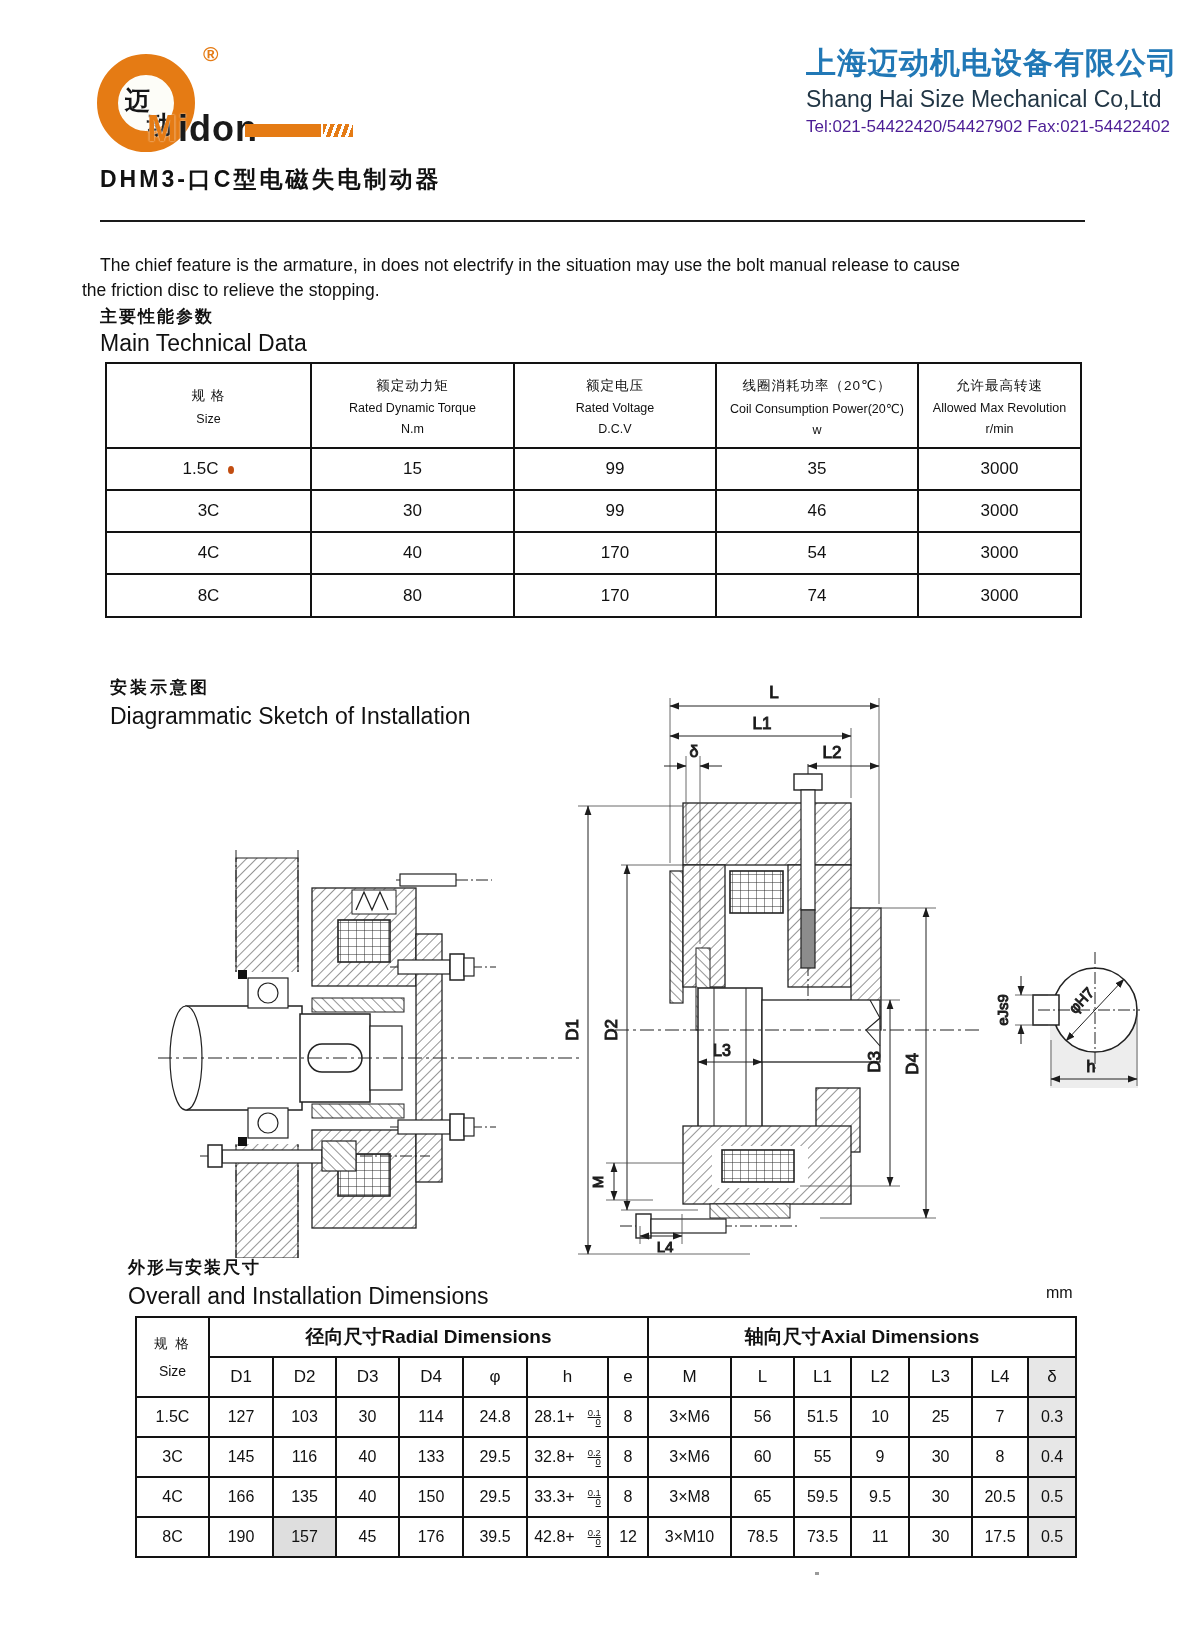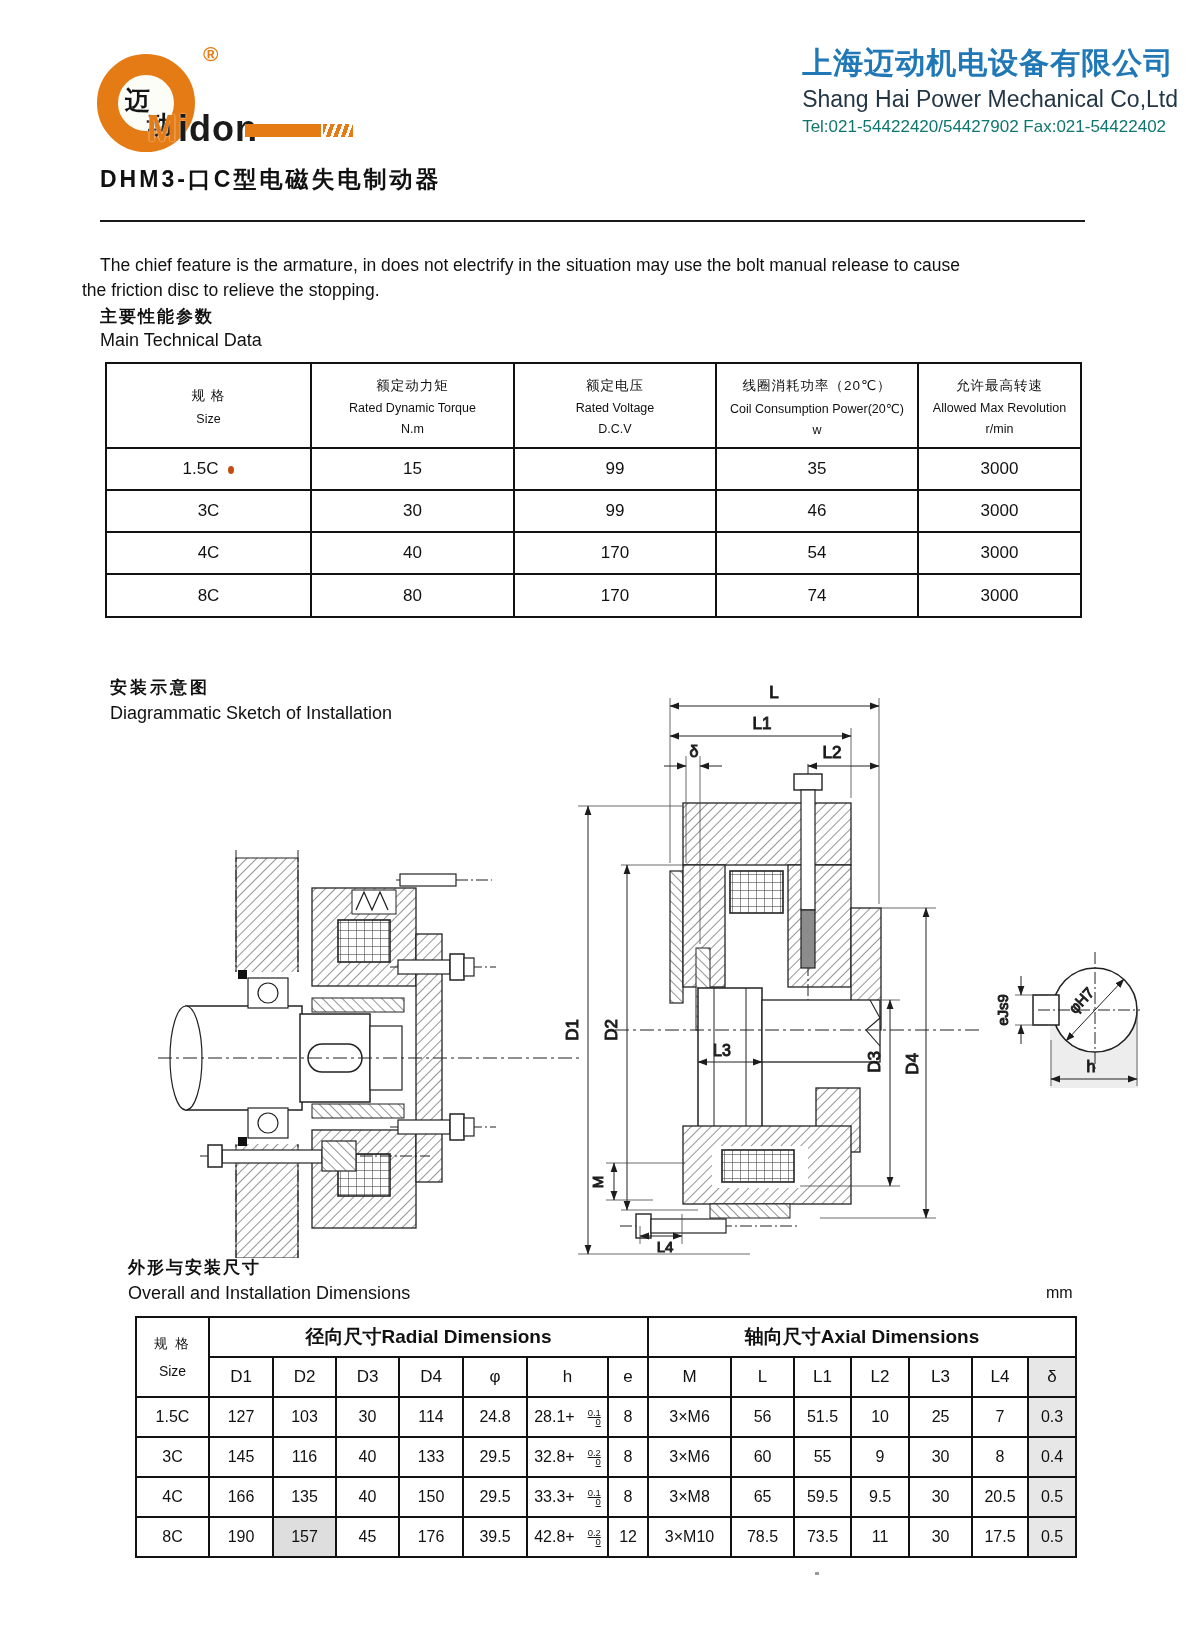--- a/index.html
+++ b/index.html
@@ -18,31 +18,31 @@
   .logo-r{position:absolute;left:108px;top:6px;font-size:21px;color:#e57b14;font-weight:bold;}
   .logo-midon{position:absolute;left:52px;top:72px;font-size:36px;font-weight:bold;color:#1a1a1a;
               letter-spacing:1px;text-shadow:0 0 2px #fff;}
   .logo-midon .m{color:#e57b14;}
   .logo-bar{position:absolute;left:150px;top:88px;width:76px;height:13px;background:#e57b14;}
   .logo-bar-tail{position:absolute;left:228px;top:88px;width:30px;height:13px;
       background:repeating-linear-gradient(110deg,#e57b14 0 4px,#ffffff 4px 7px);}
   .company{right:22px;top:44px;text-align:left;line-height:1.25;}
   .company .zh{font-size:30px;font-weight:bold;color:#2178b6;letter-spacing:1px;}
   .company .en{font-size:23px;color:#223645;margin-top:3px;}
-  .company .tel{font-size:17px;color:#0f766e;margin-top:3px;}
+  .company .tel{font-size:17px;color:#4c1d95;margin-top:3px;}
 
   
   .title-zh{left:100px;top:164px;font-size:23px;font-weight:bold;letter-spacing:3px;}
   .title-en{left:100px;top:195px;font-size:19px;}
   .rule{left:100px;top:220px;width:985px;border-top:2.5px solid #1a1a1a;}
   .desc-zh{left:100px;top:229px;font-size:17px;letter-spacing:1px;}
   .desc-en1{left:100px;top:255px;font-size:17.5px;}
   .desc-en2{left:82px;top:280px;font-size:17.5px;}
   .sec-zh{font-size:17px;font-weight:bold;letter-spacing:2px;}
-  .sec-en{font-size:18px;}
+  .sec-en{font-size:23px;}
 
   
   table{border-collapse:collapse;table-layout:fixed;width:100%;height:100%;}
   th,td{border:2px solid #121212;text-align:center;vertical-align:middle;padding:0;}
   .t1{left:105px;top:362px;width:975px;height:254px;}
   .t1 th{font-weight:normal;}
   .t1 .hzh{font-size:13.5px;letter-spacing:1px;margin-top:2px;}
   .t1 .hen{font-size:12.5px;margin-top:6px;}
   .t1 .hun{font-size:12.5px;margin-top:7px;}
   .t1 td{font-size:17px;}
@@ -77,21 +77,21 @@
     <span class="logo-zh1">迈</span>
     <span class="logo-zh2">动</span>
     <span class="logo-r">®</span>
     <div class="logo-midon"><span class="m">M</span><span>idon</span></div>
     <div class="logo-bar"></div>
     <div class="logo-bar-tail"></div>
   </div>
 
   <div class="abs company">
     <div class="zh">上海迈动机电设备有限公司</div>
-    <div class="en">Shang Hai Power Mechanical Co,Ltd</div>
+    <div class="en">Shang Hai Size Mechanical Co,Ltd</div>
     <div class="tel">Tel:021-54422420/54427902 Fax:021-54422402</div>
   </div>
 
   <div class="abs title-zh">DHM3-口C型电磁失电制动器</div>
   <div class="abs rule"></div>
 
   <div class="abs desc-en1">The chief feature is the armature, in does not electrify in the situation may use the bolt manual release to cause</div>
   <div class="abs desc-en2">the friction disc to relieve the stopping.</div>
 
   <div class="abs sec-zh" style="left:100px;top:305px;">主要性能参数</div>

